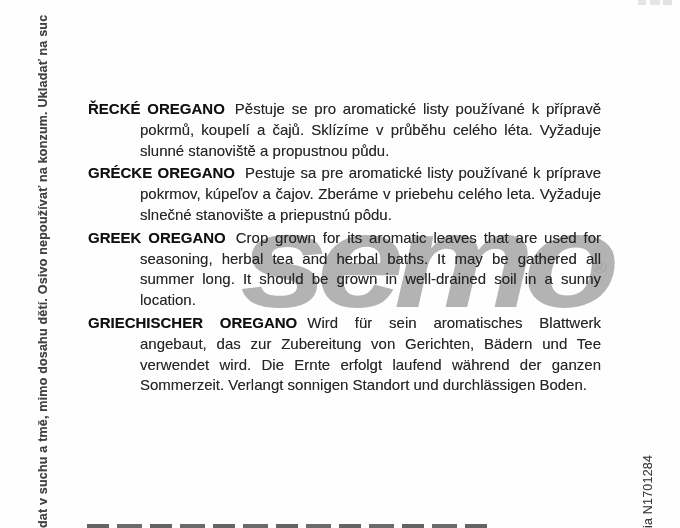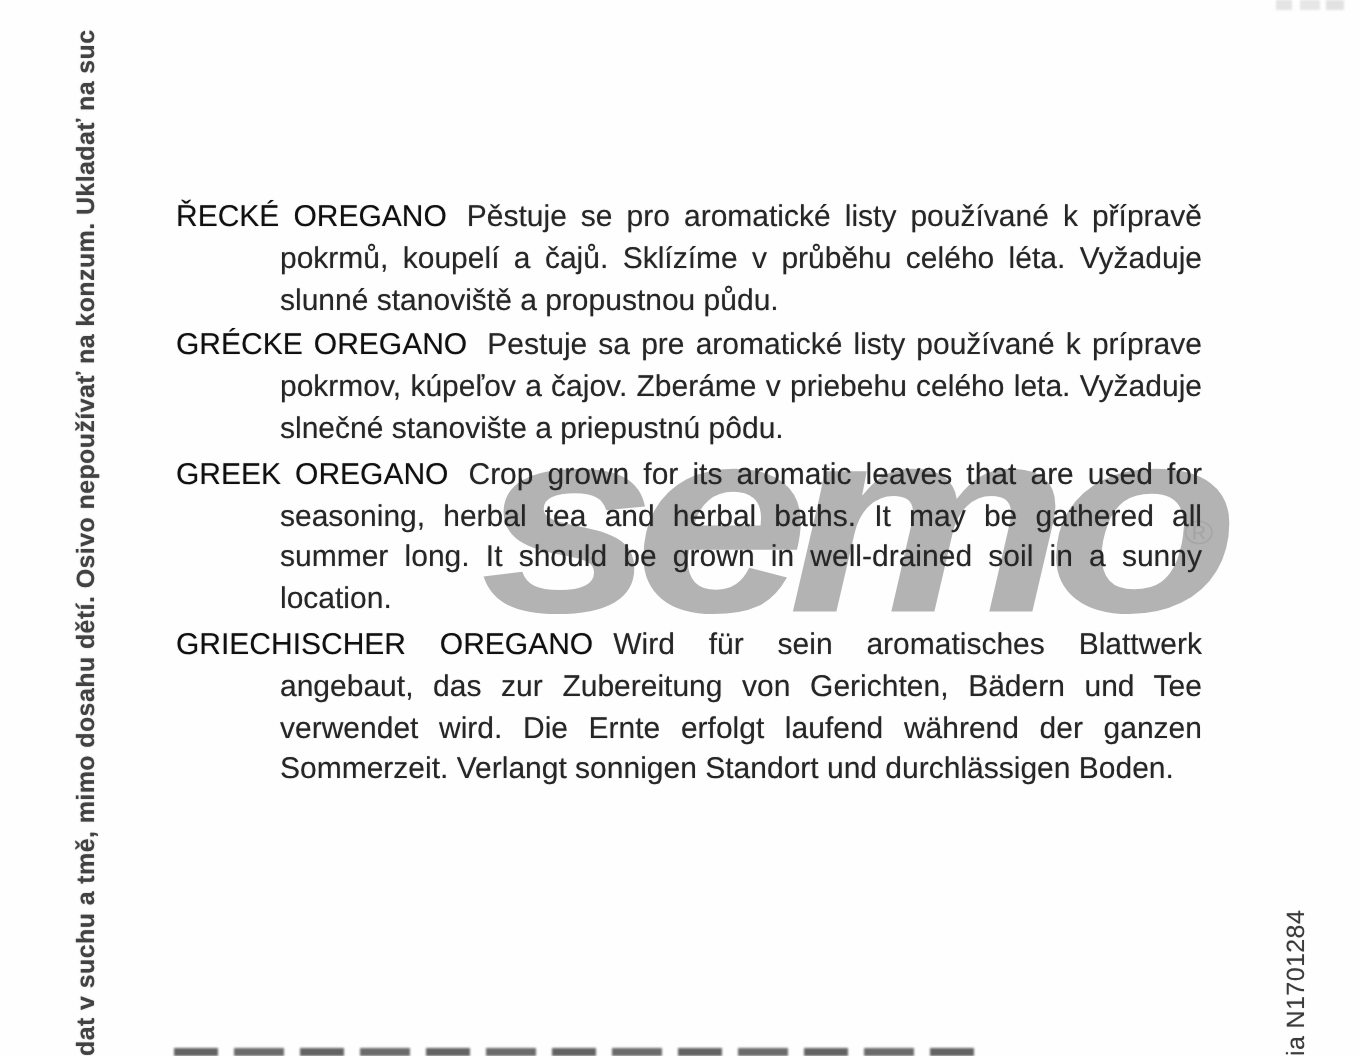--- a/index.html
+++ b/index.html
@@ -69,21 +69,21 @@
     margin:0 0 2px 0;
     padding-left:52px;
     text-indent:-52px;
     text-align:justify;
     font-size:15px;
     line-height:20.8px;
     color:#262626;
     text-shadow:0 0 .5px rgba(40,40,40,.45);
   }
   p.para .ph{
-    font-weight:400;
+    font-weight:700;
     color:#101010;
     margin-right:10px;
   }
   
   .artifact-top{
     position:absolute;
     left:638px; top:0;
     width:34px; height:5px;
     background:linear-gradient(90deg,#cfcfcf 0 8px,transparent 8px 12px,#d4d4d4 12px 22px,transparent 22px 25px,#cccccc 25px 34px);
     opacity:.55;

